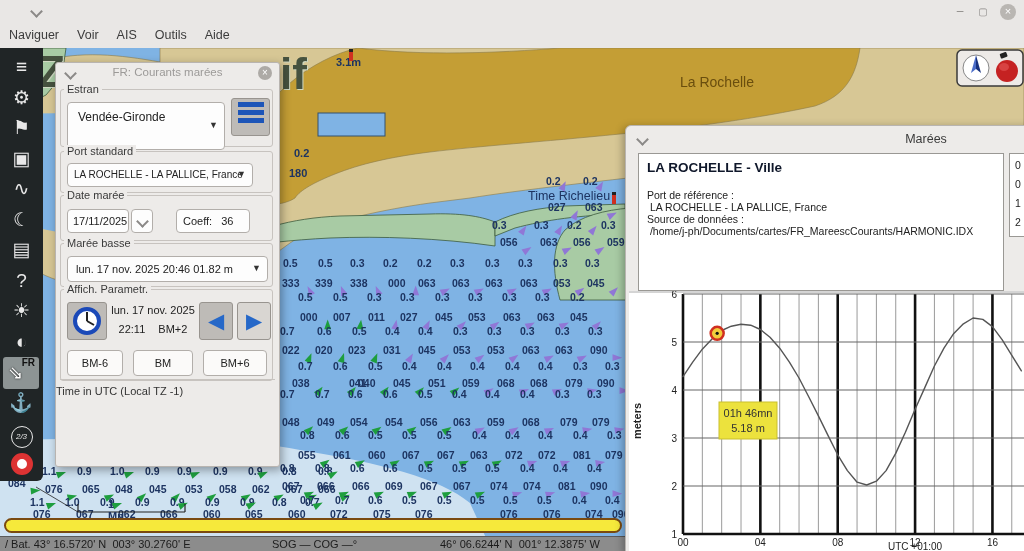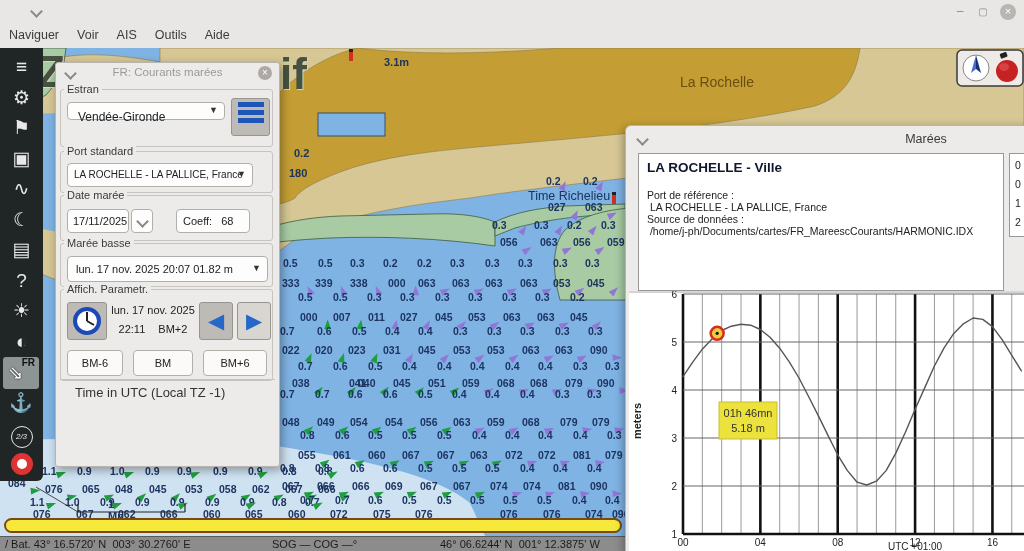--- a/index.html
+++ b/index.html
@@ -102,21 +102,21 @@
     <path d="M230,200 C250,182 290,170 340,168 L430,166 C460,165 480,168 495,174 L495,198
              C440,190 380,188 330,190 C290,192 258,196 230,200 Z" fill="#A8CBA4" stroke="#3E5C3E" stroke-width="0.8"></path>
     <path d="M495,174 C515,164 540,160 565,158 L625,156 L625,166 C580,167 545,172 515,180 L495,188 Z" fill="#A8CBA4" stroke="#3E5C3E" stroke-width="0.8"></path>
     <path d="M560,252 C552,222 552,197 565,182 C580,168 605,162 630,160 L630,252 Z" fill="#A8CBA4" stroke="#3E5C3E" stroke-width="0.8"></path>
     <line x1="60" y1="185" x2="130" y2="188" stroke="#2F4A6B" stroke-width="1.5"></line>
   </svg>
 
   <div id="maplayer">
       <span class="biglabel" style="left: 38px; top: 50px;">Z</span>
       <span class="biglabel" style="left: 280px; top: 52px;">if</span>
-      <span class="depth" style="left: 336px; top: 56px; margin-left: 48px;">3.1m</span>
+      <span class="depth" style="left: 336px; top: 56px;">3.1m</span>
       <span class="place" style="left: 680px; top: 74px;">La Rochelle</span>
       <span class="place2" style="left: 528px; top: 189px;">Time Richelieu</span>
       <span class="depth" style="left: 294px; top: 147px;">0.2</span>
       <span class="depth" style="left: 289px; top: 167px;">180</span>
       <span class="cur" style="left: 500px; top: 237px;">056</span>
       <span class="arr p" style="left: 524px; top: 245px; transform: rotate(-34deg) scale(1.4, 1);">▶</span>
       <span class="cur" style="left: 540px; top: 237px;">063</span>
       <span class="arr p" style="left: 564px; top: 245px; transform: rotate(-27deg) scale(1.4, 1);">▶</span>
       <span class="cur" style="left: 573px; top: 237px;">056</span>
       <span class="arr p" style="left: 597px; top: 245px; transform: rotate(-34deg) scale(1.4, 1);">▶</span>
@@ -491,21 +491,21 @@
     </svg>
   </div>
 
   <div class="dialog">
     <span class="dlg-chev chev"></span>
     <div class="dlg-title">FR: Courants marées</div>
     <div class="dlg-close">×</div>
 
     <div class="fset" style="top:26px;height:58px">
       <span class="lgd">Estran</span>
-      <div class="sel" style="left:6px;top:12px;width:158px;height:18px;font-size:12px;line-height:28px;padding-left:10px">
+      <div class="sel" style="left:6px;top:12px;width:158px;height:48px;font-size:12px;line-height:28px;padding-left:10px">
         <span>Vendée-Gironde</span>
         <span class="selarrow">▼</span>
       </div>
       <div class="graybtn" style="left:170px;top:8px;width:39px;height:38px">
         <div class="hline"></div>
         <div class="hline"></div>
         <div class="hline"></div>
       </div>
     </div>
 
@@ -520,28 +520,28 @@
     <div class="fset" style="top:132px;height:46px">
       <span class="lgd">Date marée</span>
       <div class="sel" style="left:6px;top:13px;width:62px;height:24px;font-size:11px;line-height:22px;padding-left:5px">
         <span>17/11/2025</span>
       </div>
       <div class="sel" style="left:70px;top:13px;width:22px;height:24px">
         <span class="chev" style="position:absolute;left:6px;top:7px"></span>
       </div>
       <div class="sel" style="left:115px;top:13px;width:74px;height:24px;font-size:11px;line-height:22px;padding-left:6px">
         <span>Coeff:</span>
-        <span style="margin-left:6px">68</span>
+        <span style="margin-left:6px">36</span>
       </div>
     </div>
 
     <div class="fset" style="top:180px;height:44px">
       <span class="lgd">Marée basse</span>
       <div class="sel" style="left:6px;top:12px;width:201px;height:26px;font-size:11px;line-height:24px;padding-left:8px">
-        <span>lun. 17 nov. 2025  20:07  01.82 m</span>
+        <span>lun. 17 nov. 2025  20:46  01.82 m</span>
         <span class="selarrow">▼</span>
       </div>
     </div>
 
     <div class="fset" style="top:226px;height:92px">
       <span class="lgd">Affich. Parametr.</span>
       <div class="graybtn" style="left:6px;top:12px;width:40px;height:38px">
         <svg width="38" height="36">
           <circle cx="19" cy="18" r="12" fill="#fff" stroke="#1B49B8" stroke-width="4"></circle>
           <line x1="19" y1="18" x2="19" y2="9" stroke="#222" stroke-width="2"></line>
@@ -556,21 +556,21 @@
         </div>
       </div>
       <div class="graybtn navbtn" style="left:138px;top:12px;width:34px;height:38px">◀</div>
       <div class="graybtn navbtn" style="left:176px;top:12px;width:34px;height:38px;background:#D9D6D2">▶</div>
       <div class="whtbtn" style="left:6px;top:60px;width:56px;height:26px;line-height:24px">BM-6</div>
       <div class="whtbtn" style="left:72px;top:60px;width:60px;height:26px;line-height:24px">BM</div>
       <div class="whtbtn" style="left:142px;top:60px;width:64px;height:26px;line-height:24px">BM+6</div>
     </div>
 
     <div class="dlg-sep" style="top:316px"></div>
-    <div style="position:absolute;left:19px;top:322px;font-size:13px;color:#333">Time in UTC  (Local TZ -1)</div>
+    <div style="position:absolute;left:0;top:322px;font-size:11px;color:#333">Time in UTC  (Local TZ -1)</div>
   </div>
 
   <div class="panel">
     <span class="panel-chev chev"></span>
     <div class="panel-title">Marées</div>
 
     <div class="stationbox">
       <h2>LA ROCHELLE - Ville</h2>
       <div class="ln">Port de référence :</div>
       <div class="ln"> LA ROCHELLE - LA PALLICE, France</div>

